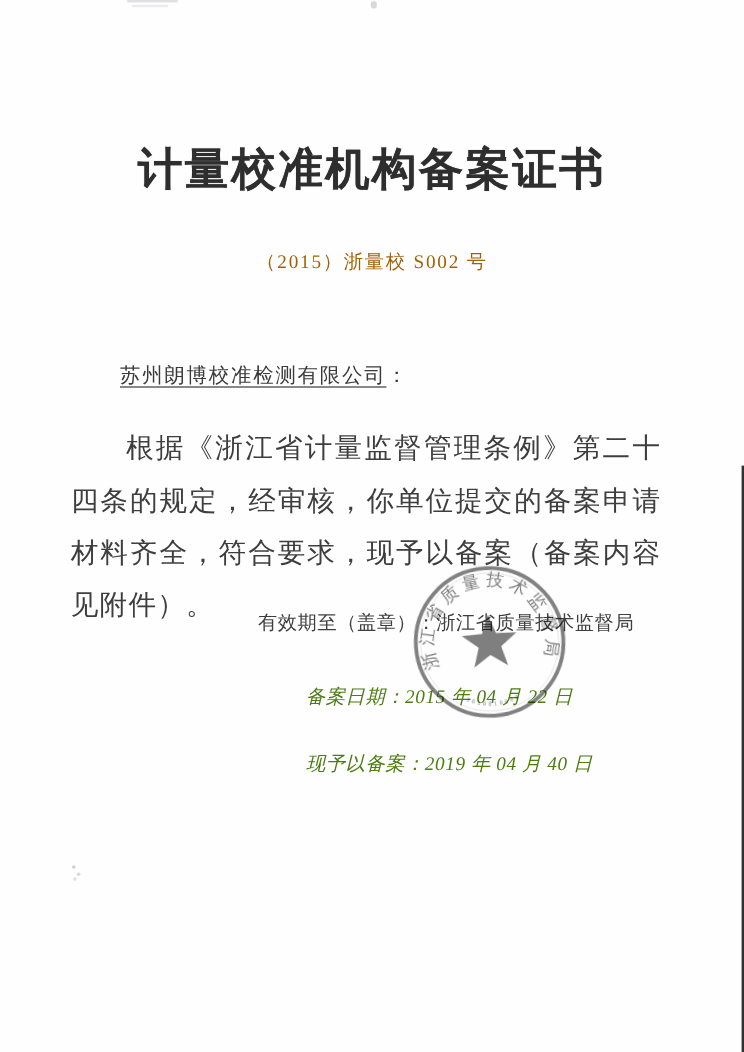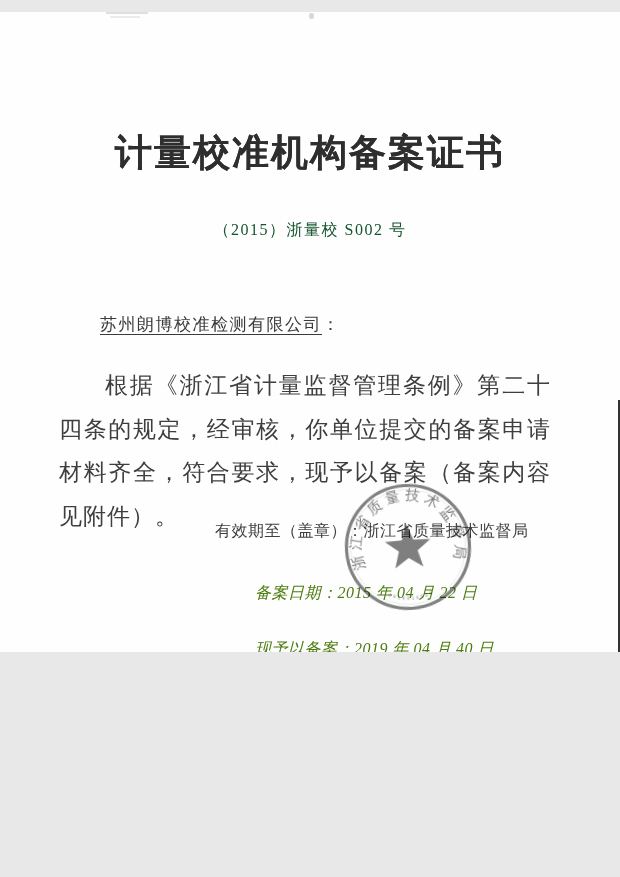--- a/index.html
+++ b/index.html
@@ -1,36 +1,36 @@
 <!DOCTYPE html>
 <html lang="zh"><head>
 <meta charset="utf-8">
 <style>
   html,body{margin:0;padding:0;background:#e8e8e8;}
   .page{
     position:relative;
-    width:620px;height:640px;
-    margin:12px auto;
+    width:620px;height:877px;
+    margin:0 auto;
     background:#fefefe;
     overflow:hidden;
     font-family:"Liberation Serif","DejaVu Serif",serif;
     color:#3d3d3d;
   }
   
   .title{
     position:absolute;top:116px;left:0;width:620px;
     text-align:center;
     font-size:37px;font-weight:bold;
     letter-spacing:2px;color:#2e2e2e;
     text-shadow:0 0 .6px #4a4a4a;
   }
   .cert-number{
     position:absolute;top:208px;left:0;width:620px;
     text-align:center;
-    font-size:16px;letter-spacing:1.5px;color:#14532d;
+    font-size:16px;letter-spacing:1.5px;color:#a16207;
   }
   .addressee{
     position:absolute;top:301px;left:100px;
     font-size:17px;letter-spacing:1.5px;color:#3a3a3a;
   }
   .addressee .name{
     text-decoration:underline;
     text-underline-offset:4px;
     text-decoration-thickness:1px;
     text-align:right;

